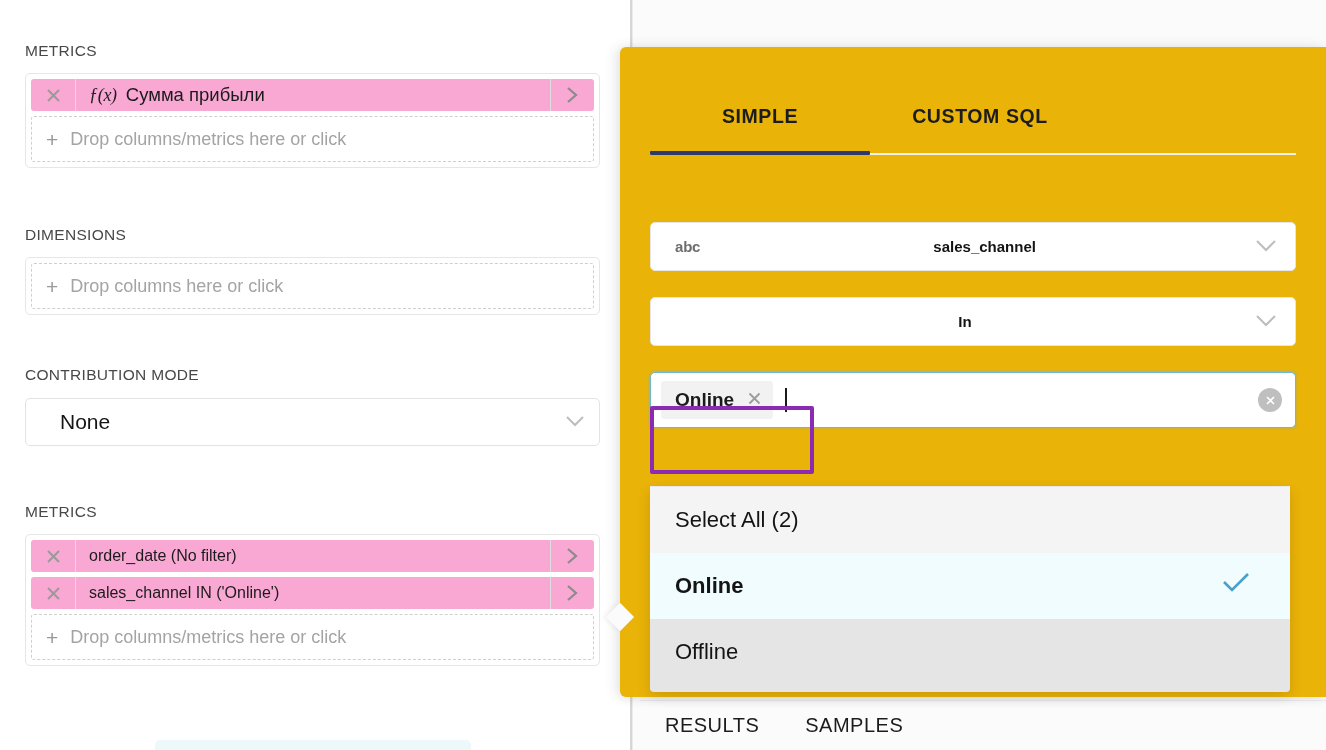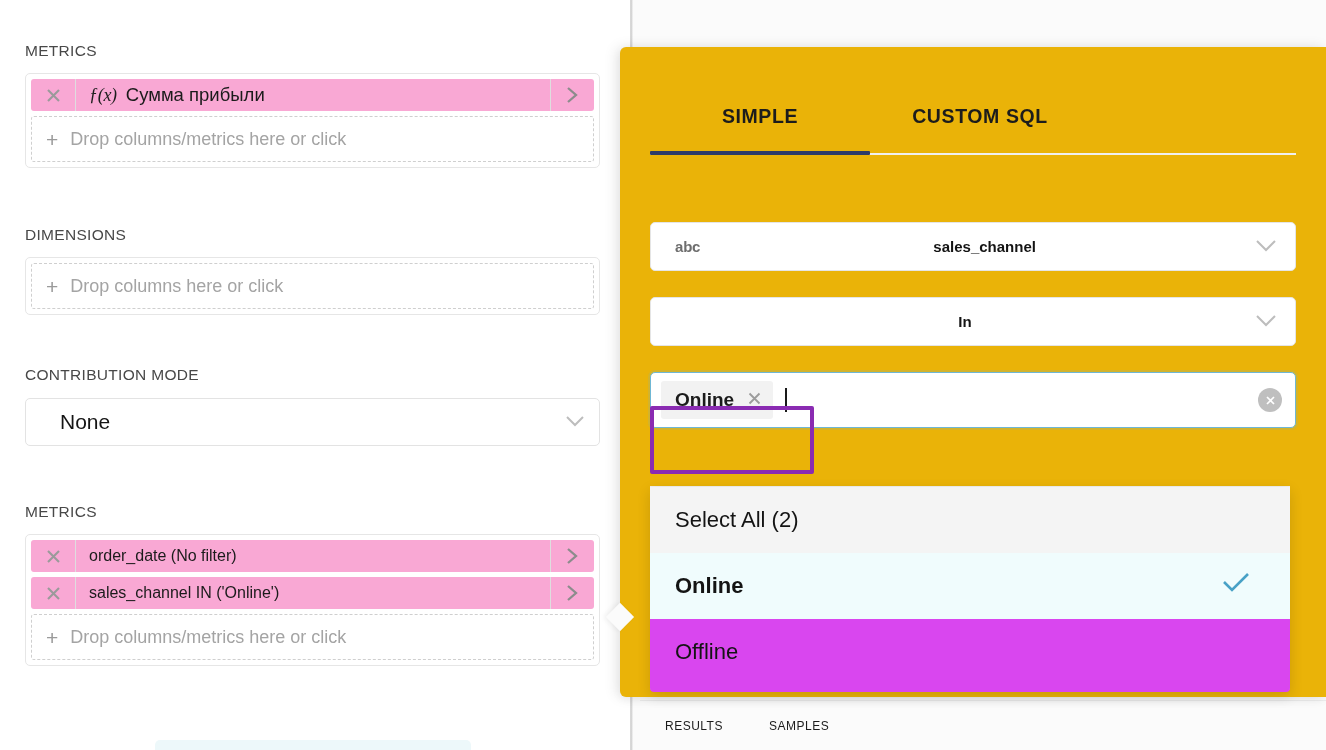--- a/index.html
+++ b/index.html
@@ -73,21 +73,21 @@
   }
   #panel-divider {
     position: absolute; left: 629px; top: 0; width: 4px; height: 750px;
     background: linear-gradient(to right,#f2f2f2,#d3d3d3 45%,#d3d3d3 60%,#f7f7f7);
   }
   #results-tabs {
     position: absolute; left: 640px; top: 700px; width: 686px; height: 50px;
     background: #fbfbfb; display: flex; align-items: center; gap: 46px;
     padding-left: 25px; border-top: 1px solid #eeeeee;
   }
-  .res-tab { font-size: 12px; color: #1c1c1c; letter-spacing: 0.5px; cursor: pointer; }
+  .res-tab { font-size: 20px; color: #1c1c1c; letter-spacing: 0.5px; cursor: pointer; }
   #expand-icon { position: absolute; left: 1288px; top: 598px; width: 26px; height: 30px; }
 
   
   #popover {
     position: absolute; left: 620px; top: 47px; width: 706px; height: 650px;
     background: #eab308;
     border-radius: 6px 0 0 6px;
     box-shadow: -4px 0 14px rgba(0,0,0,0.09), 0 2px 10px rgba(0,0,0,0.06);
     font-weight: bold;
   }
@@ -145,21 +145,21 @@
   }
   #clear-all {
     position: absolute; right: 13px; top: 50%; transform: translateY(-50%);
     width: 24px; height: 24px; border-radius: 50%; background: #bfbfbf;
     display: flex; align-items: center; justify-content: center; cursor: pointer;
   }
 
   
   #dropdown {
     position: absolute; left: 650px; top: 487px; width: 640px; height: 205px;
-    background: #d946ef; border-radius: 0 0 4px 4px;
+    background: #e5e5e5; border-radius: 0 0 4px 4px;
     box-shadow: 0 4px 14px rgba(0,0,0,0.14), 0 -1px 0 #f0f0f0;
     overflow: hidden;
   }
   .dd-item {
     height: 66px; display: flex; align-items: center;
     padding: 0 40px 0 25px; font-size: 22px; color: #141414; cursor: pointer;
   }
   .dd-item.hovered { background: #f4f4f4; }
   .dd-item.selected { background: #f0fcfd; font-weight: bold; }
   .dd-item .dd-label { flex: 1; }

